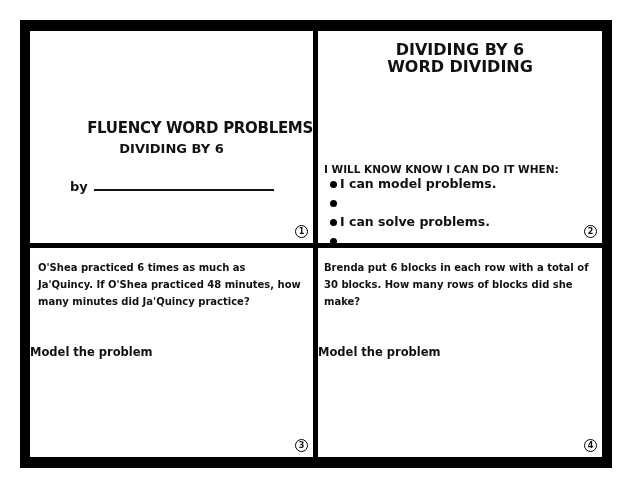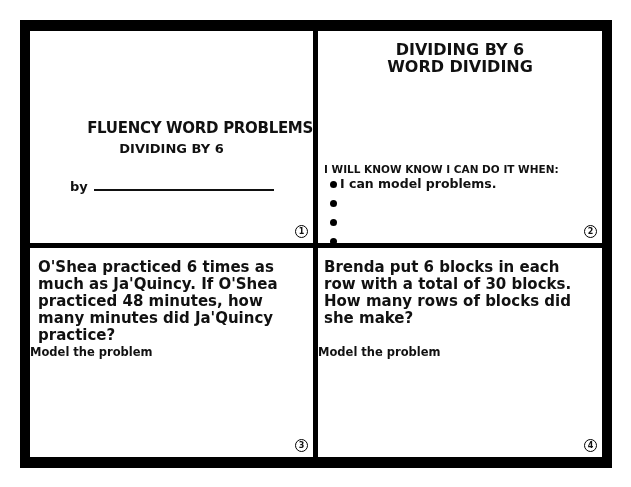--- a/index.html
+++ b/index.html
@@ -13,21 +13,21 @@
   .num{position:absolute;right:5px;bottom:5px;width:11px;height:11px;border:1.5px solid #000;border-radius:50%;font-size:8px;font-weight:bold;line-height:11px;text-align:center;}
   .c1-title{position:absolute;left:0;right:0;top:88px;text-align:right;font-weight:bold;font-size:15px;letter-spacing:-0.3px;}
   .c1-sub{position:absolute;left:0;right:0;top:110px;text-align:center;font-weight:bold;font-size:13px;}
   .c1-by{position:absolute;left:40px;top:128px;font-weight:bold;font-size:13px;margin-top:20px;}
   .c1-line{display:inline-block;width:180px;border-bottom:2px solid #111;margin-left:6px;vertical-align:baseline;}
   .c2-title{position:absolute;left:0;right:0;top:10px;text-align:center;font-weight:bold;font-size:16px;line-height:17px;}
   .c2-know{position:absolute;left:6px;top:132px;font-weight:bold;font-size:10.5px;}
   .c2-list{position:absolute;left:12px;top:143px;margin:0;padding:0;list-style:none;}
   .c2-list li{font-weight:bold;font-size:12.5px;line-height:19px;}
   .c2-list li .dot{display:inline-block;width:7px;height:7px;background:#000;border-radius:50%;margin-right:3px;vertical-align:middle;}
-  .prob{position:absolute;left:8px;top:11px;right:10px;font-weight:bold;font-size:15px;line-height:17px;}
+  .prob{position:absolute;left:8px;top:11px;right:10px;font-weight:bold;font-size:10px;line-height:17px;}
   #c4 .prob{left:6px;}
   .model{position:absolute;left:0;right:0;top:97px;text-align:left;font-weight:bold;font-size:11.5px;}
 </style>
 </head>
 <body>
 
 <div class="frame">
 
   <div class="card" id="c1">
     <div class="c1-title">FLUENCY WORD PROBLEMS</div>
@@ -40,21 +40,21 @@
 
   <div class="card" id="c2">
     <div class="c2-title">
       <div>DIVIDING BY 6</div>
       <div>WORD DIVIDING</div>
     </div>
     <div class="c2-know">I WILL KNOW KNOW I CAN DO IT WHEN:</div>
     <ul class="c2-list">
       <li><span class="dot"></span><span>I can model problems.</span></li>
       <li><span class="dot"></span></li>
-      <li><span class="dot"></span></li>
+      <li><span class="dot"></span><span>I can solve problems.</span></li>
       <li><span class="dot"></span></li>
     </ul>
     <div class="num">2</div>
   </div>
 
   <div class="card" id="c3">
     <div class="prob">O'Shea practiced 6 times as much as Ja'Quincy. If O'Shea practiced 48 minutes, how many minutes did Ja'Quincy practice?</div>
     <div class="model">Model the problem</div>
     <div class="num">3</div>
   </div>

